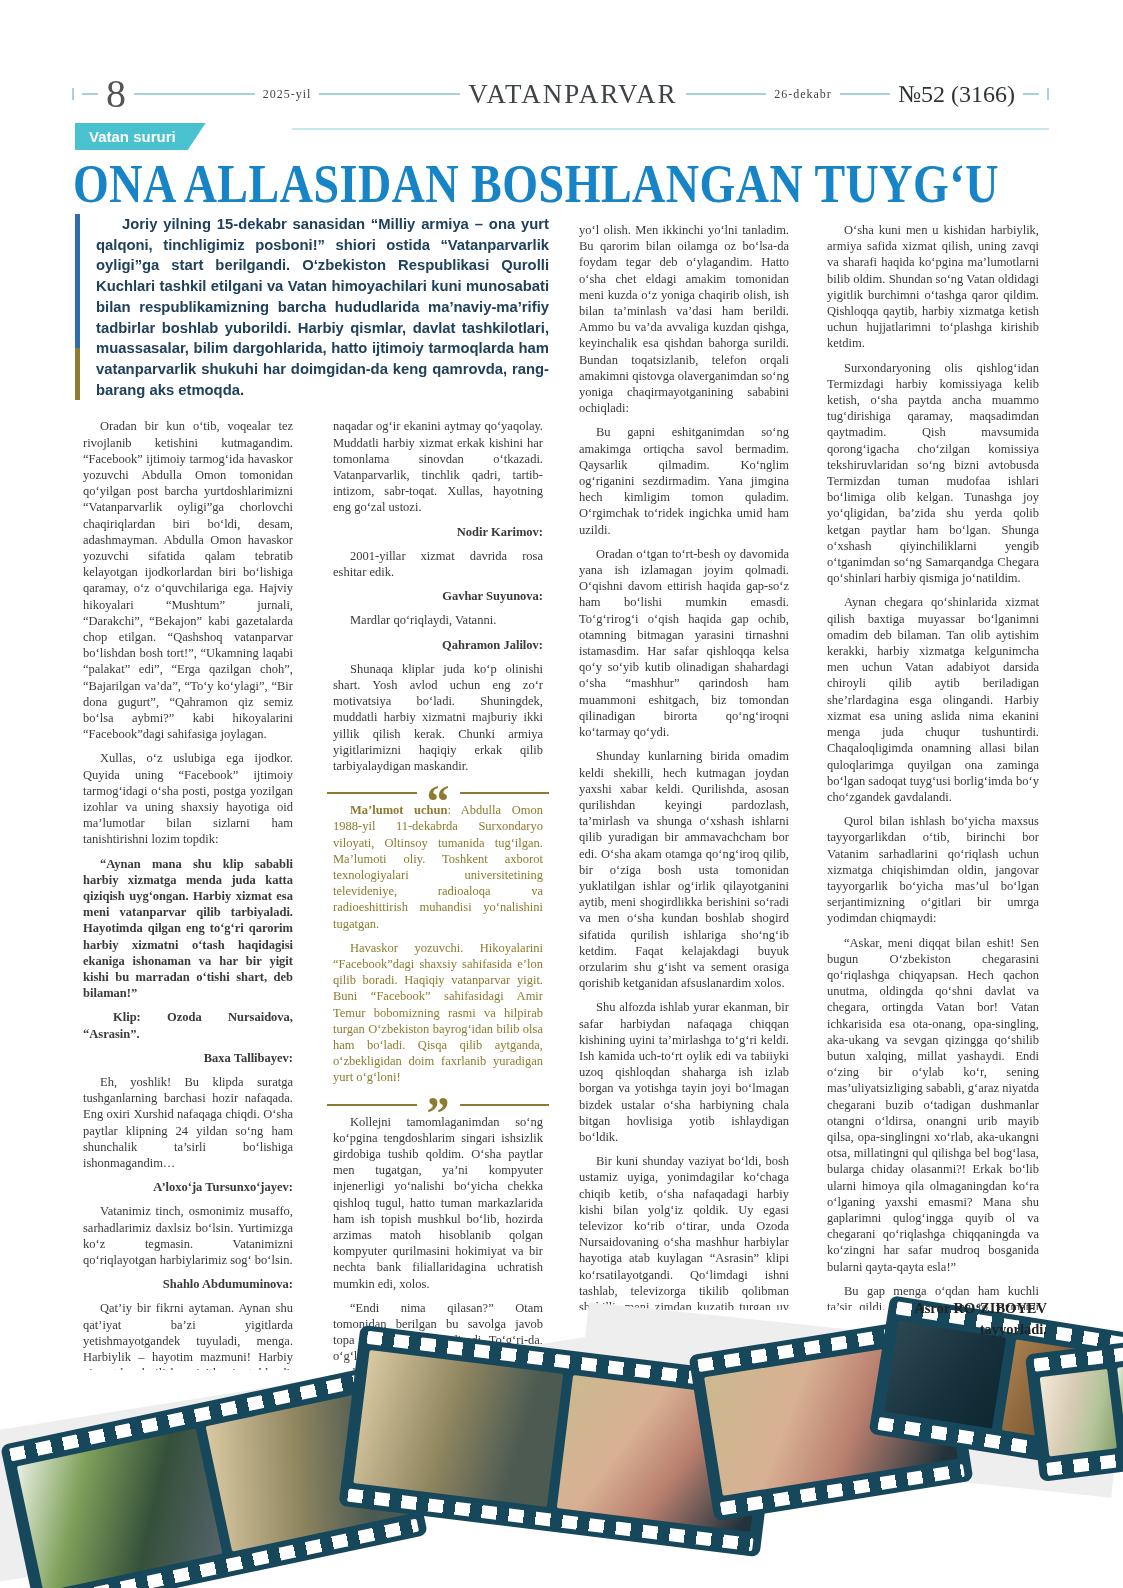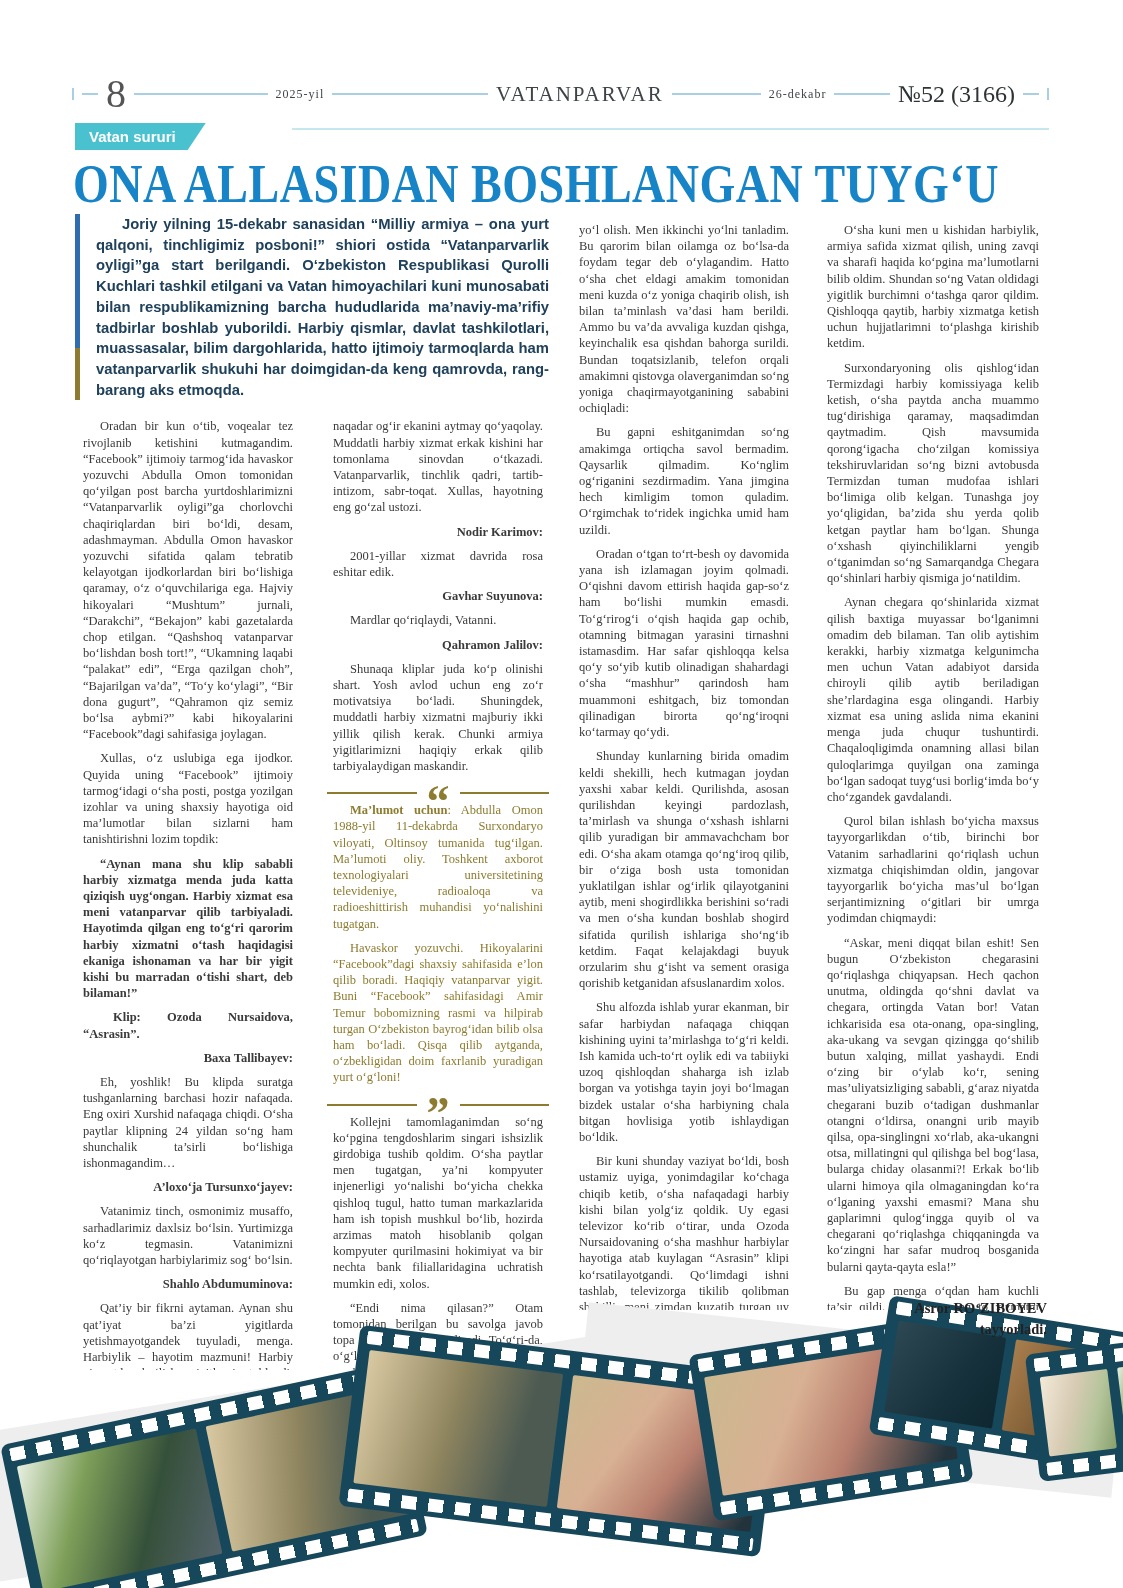--- a/index.html
+++ b/index.html
@@ -5,21 +5,21 @@
   html,body{margin:0;padding:0;background:#fff;}
   #page{position:relative;width:1123px;height:1588px;background:#ffffff;overflow:hidden;
         font-family:"Liberation Serif",serif;color:#333;}
   
   .page-header{position:absolute;left:72px;right:74px;top:70px;height:48px;
                display:flex;align-items:center;gap:8px;}
   .rule{height:2px;background:#a9cfe2;}
   .tick{width:2px;height:12px;background:#a9cfe2;}
   .pagenum{font-size:40px;color:#555;line-height:1;font-family:"Liberation Serif",serif;}
   .ed-year,.ed-date{font-size:12px;color:#3e4447;letter-spacing:1px;}
-  .masthead{font-size:21px;color:#3e4447;letter-spacing:2px;}
+  .masthead{font-size:27px;color:#3e4447;letter-spacing:2px;}
   .issue{font-size:24px;font-weight:normal;color:#2e3436;}
   
   .tag{position:absolute;left:75px;top:123px;height:27px;background:#49c1ce;color:#fff;
        font-family:"Liberation Sans",sans-serif;font-weight:bold;font-size:15px;
        display:flex;align-items:center;padding:0 30px 0 14px;
        clip-path:polygon(0 0,100% 0,calc(100% - 18px) 100%,0 100%);}
   .tag-rule{position:absolute;left:292px;right:74px;top:128px;height:2px;background:#c6e7ed;}
   
   .headline{position:absolute;left:73px;top:152px;width:978px;white-space:nowrap;
             font-family:"Liberation Serif",serif;font-weight:bold;font-size:46px;

